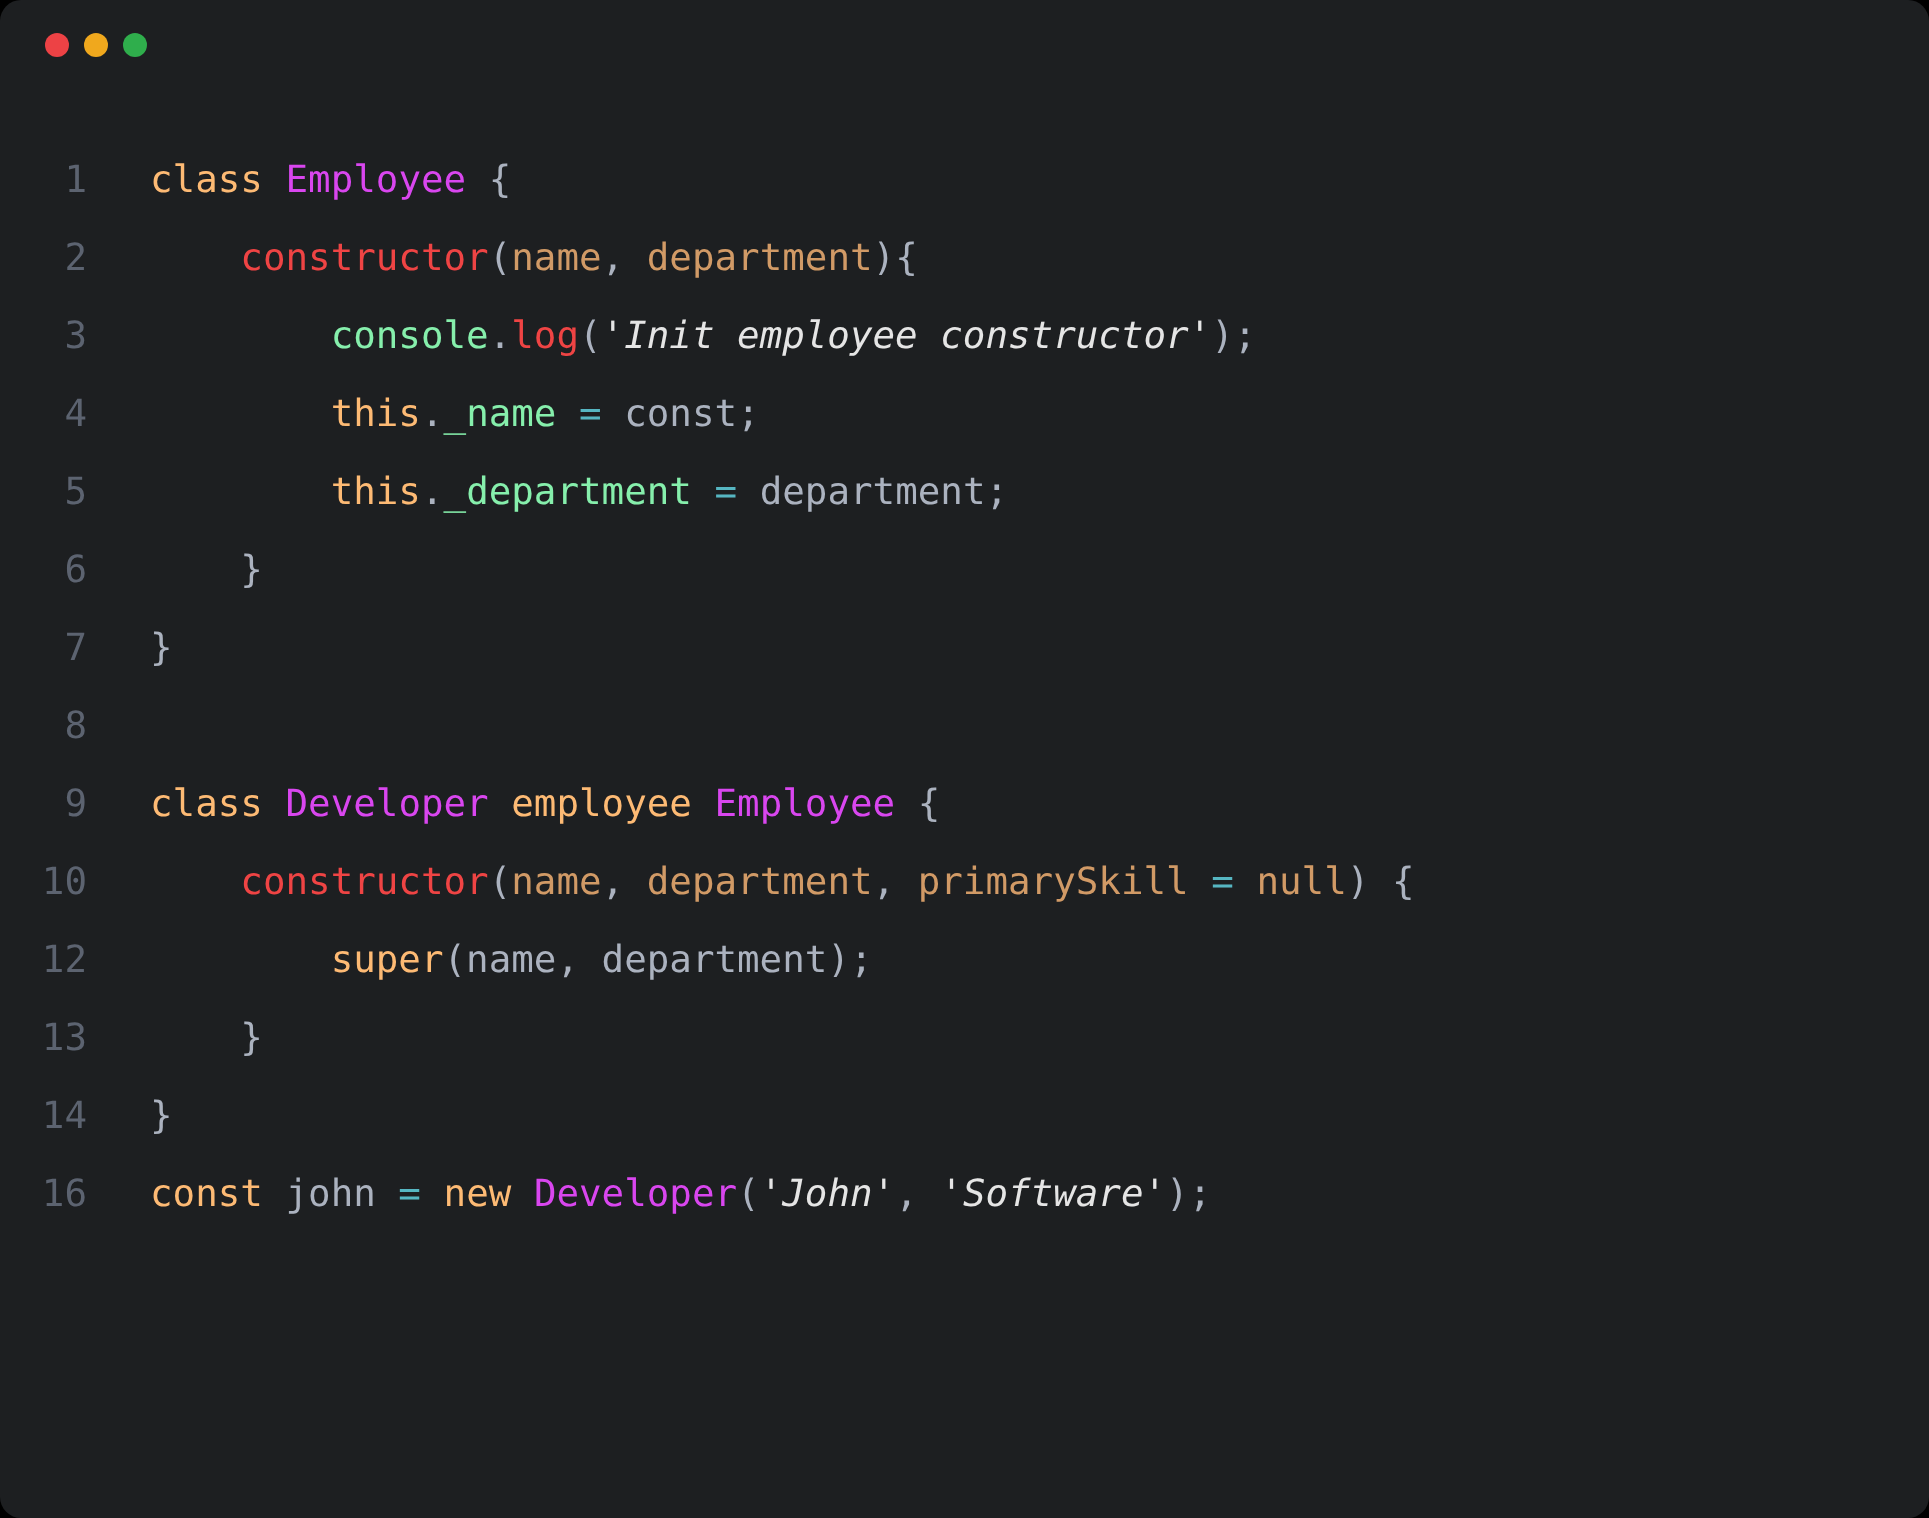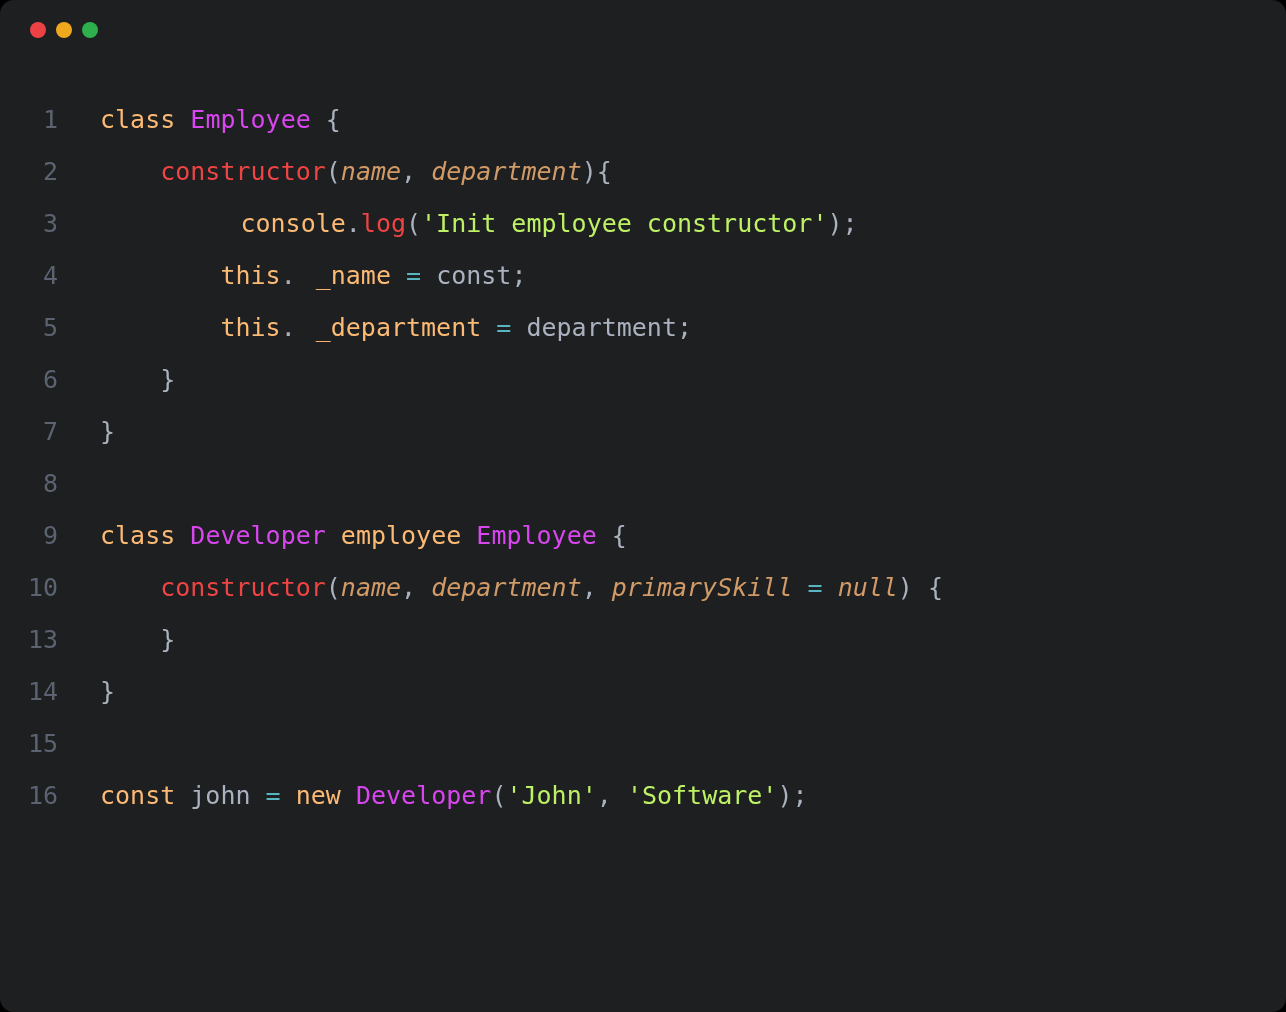--- a/index.html
+++ b/index.html
@@ -50,24 +50,24 @@
     padding-right: 42px;
     user-select: none;
     flex-shrink: 0;
   }
   .code { flex: 1; }
 
   
   .kw   { color: #fdba74; } 
   .cls  { color: #d946ef; } 
   .fn   { color: #ef4444; } 
-  .prm  { color: #d19a66; font-style: italic; } 
+  .prm  { color: #d19a66; } 
   .op   { color: #56b6c2; } 
-  .str  { color: #bef264; } 
-  .obj  { color: #fdba74; margin-left: 20px; } 
+  .str  { color: #e5e5e5; font-style: italic; } 
+  .obj  { color: #86efac; } 
   .pln  { color: #abb2bf; } 
 </style>
 </head>
 <body>
 
 <div class="window">
   <div class="traffic-lights">
     <div class="traffic-light tl-red"></div>
     <div class="traffic-light tl-yellow"></div>
     <div class="traffic-light tl-green"></div>
@@ -76,18 +76,18 @@
       <div class="line"><div class="gutter">1</div><div class="code"><span class="kw">class</span><span class="pln"> </span><span class="cls">Employee</span><span class="pln"> {</span></div></div>
       <div class="line"><div class="gutter">2</div><div class="code"><span class="pln">    </span><span class="fn">constructor</span><span class="pln">(</span><span class="prm">name</span><span class="pln">, </span><span class="prm">department</span><span class="pln">){</span></div></div>
       <div class="line"><div class="gutter">3</div><div class="code"><span class="pln">        </span><span class="obj">console</span><span class="pln">.</span><span class="fn">log</span><span class="pln">(</span><span class="str">'Init employee constructor'</span><span class="pln">);</span></div></div>
       <div class="line"><div class="gutter">4</div><div class="code"><span class="pln">        </span><span class="kw">this</span><span class="pln">.</span><span class="obj">_name</span><span class="pln"> </span><span class="op">=</span><span class="pln"> const;</span></div></div>
       <div class="line"><div class="gutter">5</div><div class="code"><span class="pln">        </span><span class="kw">this</span><span class="pln">.</span><span class="obj">_department</span><span class="pln"> </span><span class="op">=</span><span class="pln"> department;</span></div></div>
       <div class="line"><div class="gutter">6</div><div class="code"><span class="pln">    </span><span class="pln">}</span></div></div>
       <div class="line"><div class="gutter">7</div><div class="code"><span class="pln">}</span></div></div>
       <div class="line"><div class="gutter">8</div><div class="code">&nbsp;</div></div>
       <div class="line"><div class="gutter">9</div><div class="code"><span class="kw">class</span><span class="pln"> </span><span class="cls">Developer</span><span class="pln"> </span><span class="kw">employee</span><span class="pln"> </span><span class="cls">Employee</span><span class="pln"> {</span></div></div>
       <div class="line"><div class="gutter">10</div><div class="code"><span class="pln">    </span><span class="fn">constructor</span><span class="pln">(</span><span class="prm">name</span><span class="pln">, </span><span class="prm">department</span><span class="pln">, </span><span class="prm">primarySkill</span><span class="pln"> </span><span class="op">=</span><span class="pln"> </span><span class="prm">null</span><span class="pln">) {</span></div></div>
+      <div class="line"><div class="gutter">12</div><div class="code"><span class="pln">        </span><span class="kw">super</span><span class="pln">(name, department);</span></div></div>
       <div class="line"><div class="gutter">13</div><div class="code"><span class="pln">    </span><span class="pln">}</span></div></div>
       <div class="line"><div class="gutter">14</div><div class="code"><span class="pln">}</span></div></div>
-      <div class="line"><div class="gutter">15</div><div class="code">&nbsp;</div></div>
       <div class="line"><div class="gutter">16</div><div class="code"><span class="kw">const</span><span class="pln"> john </span><span class="op">=</span><span class="pln"> </span><span class="kw">new</span><span class="pln"> </span><span class="cls">Developer</span><span class="pln">(</span><span class="str">'John'</span><span class="pln">, </span><span class="str">'Software'</span><span class="pln">);</span></div></div>
     </div>
 </div>
 
 </body></html>

